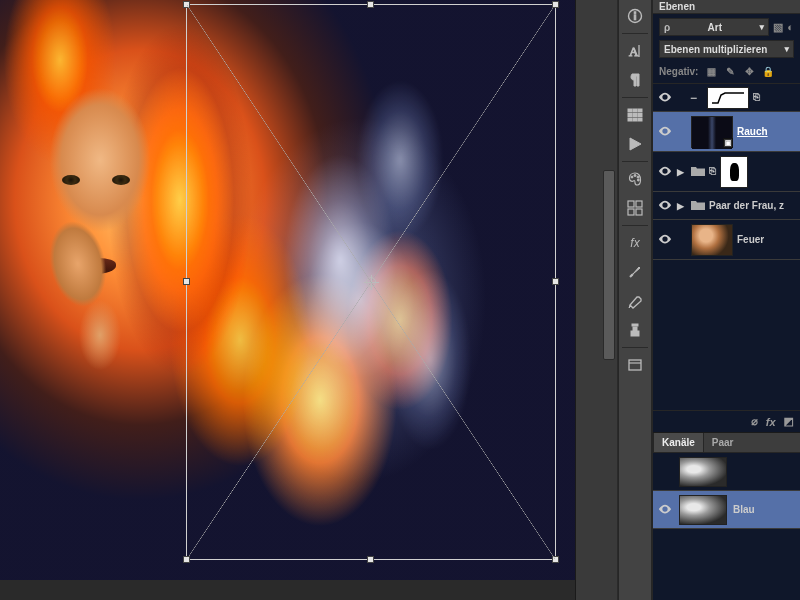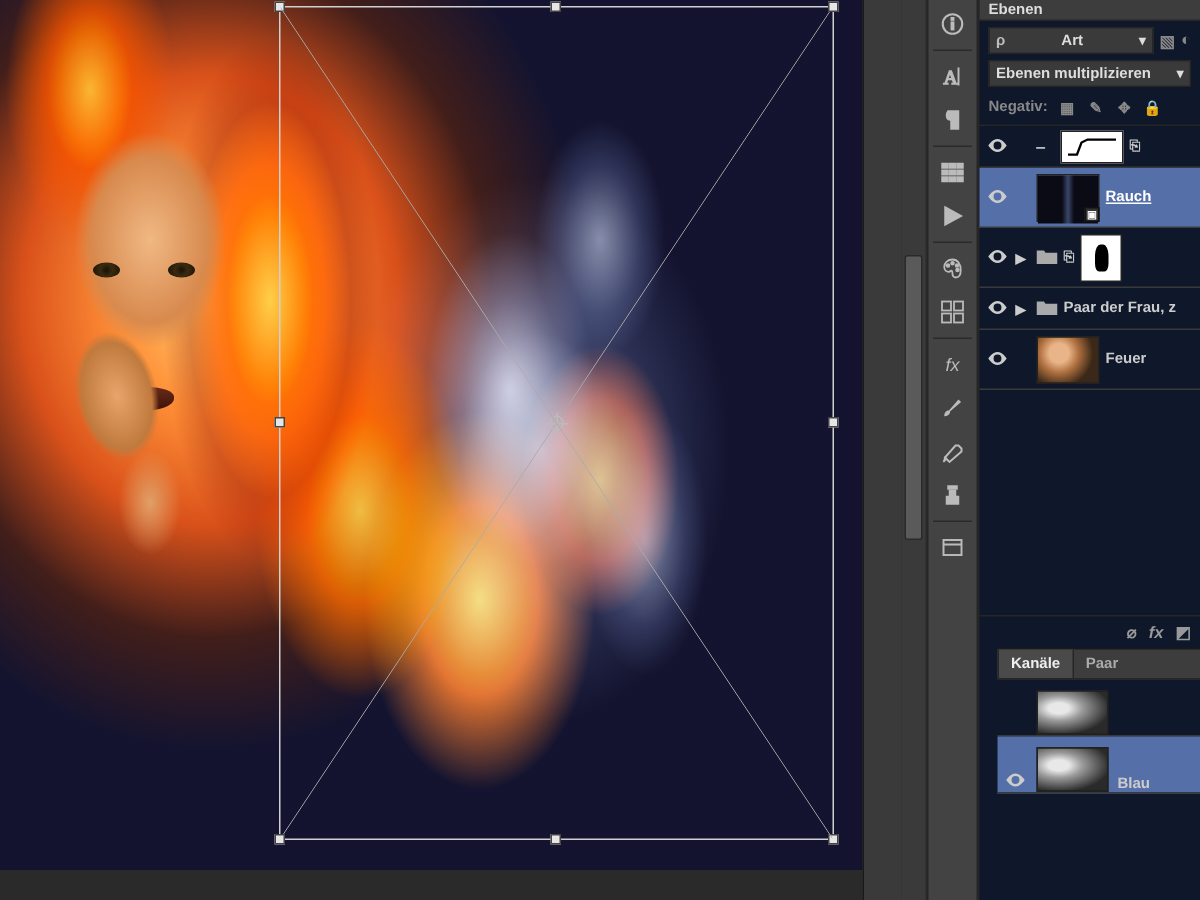--- a/index.html
+++ b/index.html
@@ -156,25 +156,25 @@
 .lname.u { text-decoration:underline; }
 
 .layers-gap { height:150px; }
 .layers-footer {
   height:22px; border-top:1px solid #262626;
   display:flex; align-items:center; justify-content:flex-end; gap:8px; padding:0 6px;
   color:#999; font-size:11px;
 }
 .layers-footer span{display:flex;align-items:center}
 
-.channels-panel { border-top:1px solid #1a1a1a;margin-left:12px; }
+.channels-panel { border-top:1px solid #1a1a1a; }
 .tabs { display:flex; height:20px; background:#3d3d3d; border-bottom:1px solid #262626; }
 .tab { padding:0 8px; line-height:20px; font-size:10px; color:#aaa; }
 .tab.active { background:#4a4a4a; color:#eee; border-right:1px solid #262626; border-left:1px solid #262626; }
-.ch-row { display:flex; align-items:flex-end; height:38px; border-bottom:1px solid #3a3a3a; padding:0 4px; gap:6px; }
+.ch-row { display:flex; align-items:center; height:38px; border-bottom:1px solid #3a3a3a; padding:0 4px; gap:6px; }
 .ch-row.sel { background:#5570a8; }
 .ch-thumb { width:48px; height:30px; border:1px solid #222;
   background: radial-gradient(ellipse at 30% 40%,#e8e8e8 0 15%,#9a9a9a 35%,#2a2a2a 75%),#1a1a1a; }
 </style>
 </head>
 <body>
 
 <div class="canvas-area">
   <div class="canvas-image">
     <div class="hair"></div>

